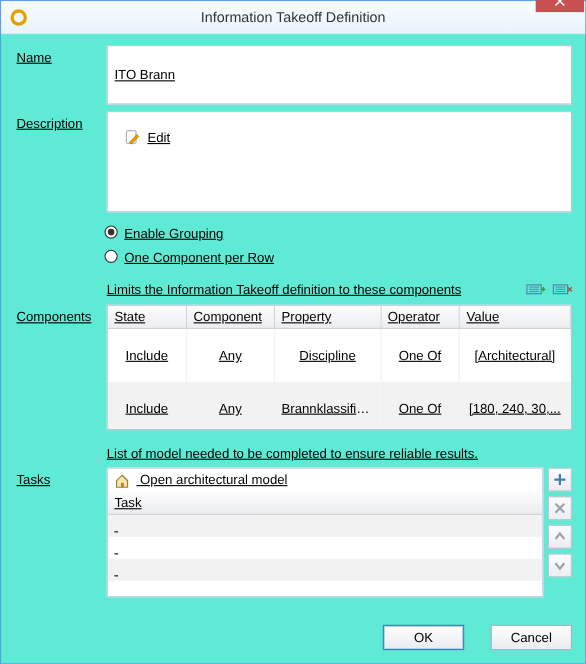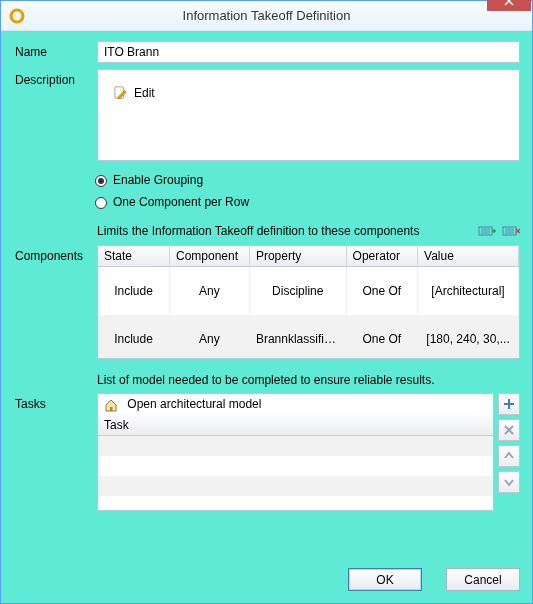--- a/index.html
+++ b/index.html
@@ -3,28 +3,28 @@
 <meta charset="utf-8">
 <style>
   * { box-sizing: border-box; font-family: "Segoe UI", Tahoma, sans-serif; font-size: 12px; }
   body { margin:0; padding:0; background:#fff; }
   .window { width:533px; height:604px; border:1px solid #56a0e8; background:#5eead4; position:relative; display:flex; flex-direction:column; }
   .titlebar { height:30px; background:linear-gradient(#f7fbff,#eaf3fc); border-bottom:1px solid #d8e6f5; display:flex; align-items:center; position:relative; }
   .title-icon { width:16px; height:16px; margin:0 8px; display:flex; align-items:center; justify-content:center; }
   .title-text { flex:1; text-align:center; font-size:13px; color:#333; position:absolute; left:0; right:0; pointer-events:none;}
   .close-btn { width:44px; height:20px; background:#c75050; color:#fff; display:flex; align-items:center; justify-content:center; margin-right:1px; margin-top:-10px; align-self:flex-start; font-family:Arial; font-size:11px; cursor:default;}
   .close-btn svg { width:10px; height:10px; }
-  .body { flex:1; padding:10px 12px 12px 14px; display:flex; flex-direction:column; gap:6px; overflow:hidden;}
+  .body { flex:1; padding:10px 12px 12px 14px; display:flex; flex-direction:column; gap:6px; overflow:hidden;text-decoration:underline;}
   .row { display:flex; gap:10px; align-items:flex-start; }
   .lbl { width:72px; padding-top:4px; color:#000; }
-  .name-input { flex:1; border:1px solid #b7c7da; padding:3px 6px; background:#fff; }
+  .name-input { flex:1; border:1px solid #b7c7da; padding:19px 6px; background:#fff; }
   .desc-box { flex:1; border:1px solid #b7c7da; background:#fff; height:92px; position:relative; padding:16px;}
   .edit-link { display:flex; align-items:center; gap:6px; color:#000;}
   .edit-link svg { width:14px; height:14px; }
-  .radio-row { display:flex; align-items:flex-end; gap:6px; margin-left:-2px;}
+  .radio-row { display:flex; align-items:flex-start; gap:6px; margin-left:-2px;}
   .radio-outer { width:12px; height:12px; border:1px solid #333; border-radius:50%; display:flex; align-items:center; justify-content:center; background:#fff;}
   .radio-dot { width:6px; height:6px; border-radius:50%; background:#333;}
   .limits-row { display:flex; align-items:center; }
   .limits-text { flex:1; }
   .tools { display:flex; gap:6px; }
   .tool-ico { width:18px; height:16px; display:flex; align-items:center; justify-content:center; color:#2a5aa5; }
   .grid { border:1px solid #b7c7da; background:#fff; height:114px; overflow:hidden;}
   .grid table { width:100%; border-collapse:collapse; }
   .grid th { background:linear-gradient(#fcfcfd,#ecedf0); border-right:1px solid #d2d5da; border-bottom:1px solid #c9ccd1; text-align:left; font-weight:normal; padding:3px 6px; white-space:nowrap; overflow:hidden;}
   .grid td { padding:17px 6px; border-right:1px solid #f0f0f0;text-align:center; white-space:nowrap; overflow:hidden; text-overflow:ellipsis; max-width:0;}

